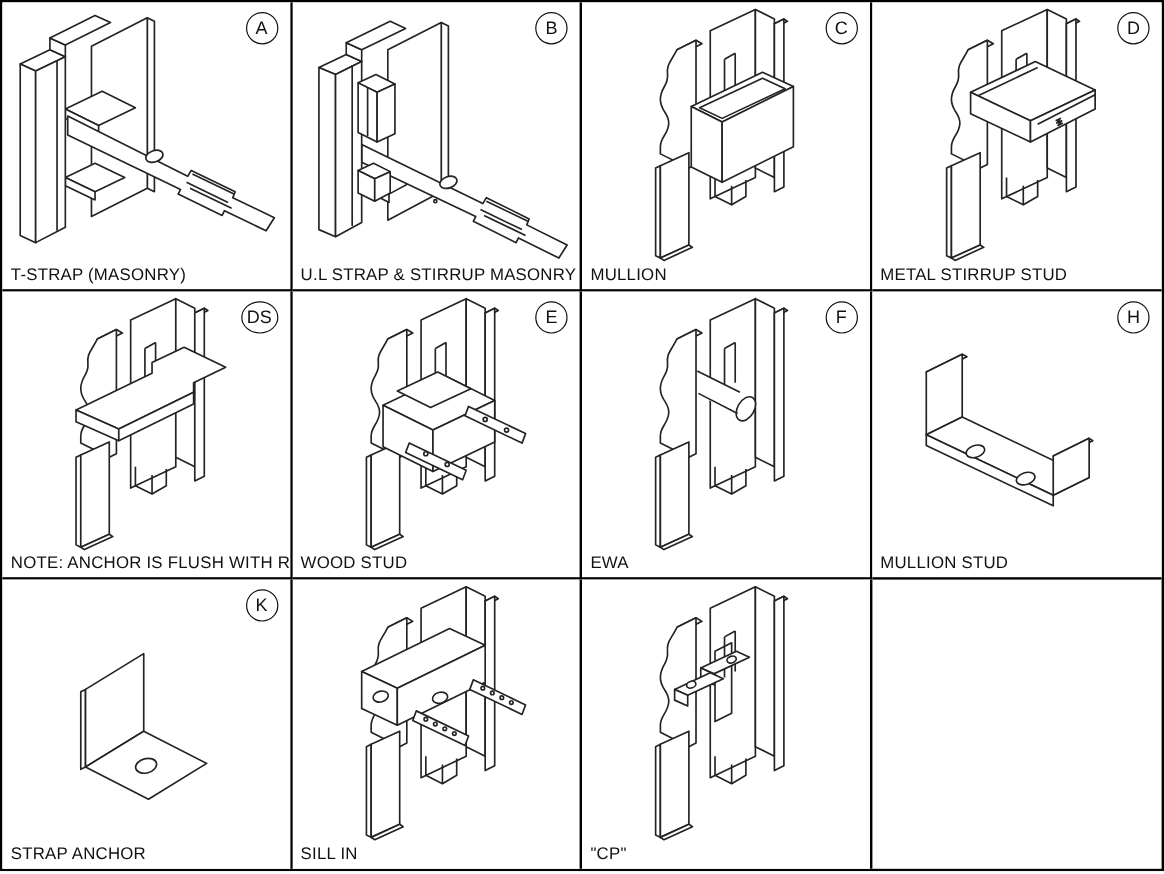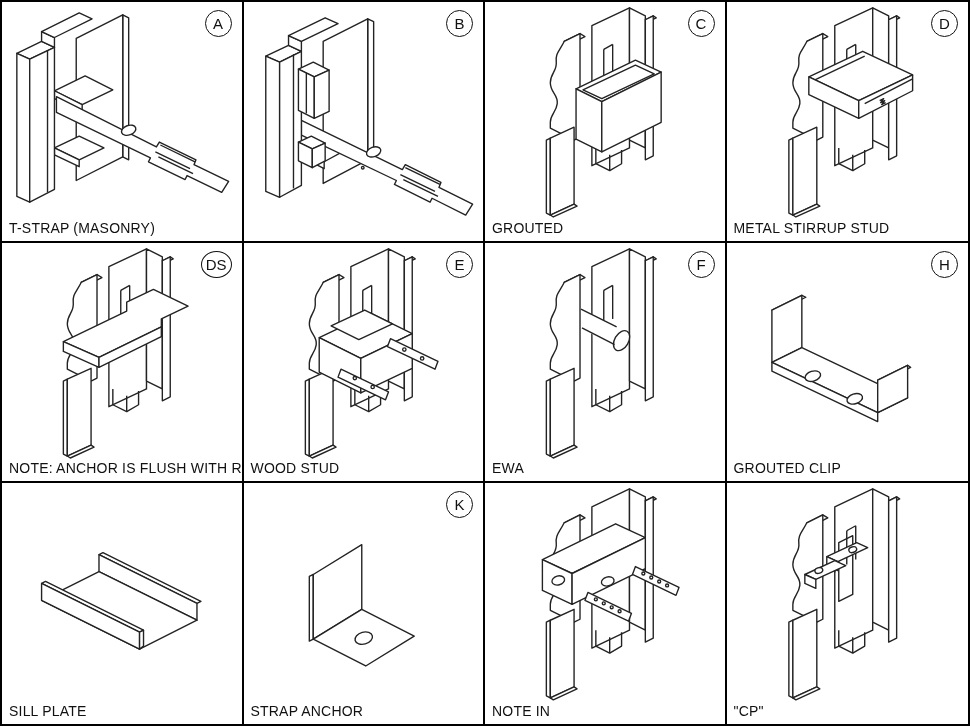--- a/index.html
+++ b/index.html
@@ -76,20 +76,21 @@
         <path d="M55,68 L71,76 L71,118 L55,110 Z" fill="#fff" stroke="#232323" stroke-width="1.4" stroke-linejoin="round"></path>
         <path d="M71,76 L86,69 L86,111 L71,118 Z" fill="#fff" stroke="#232323" stroke-width="1.4" stroke-linejoin="round"></path>
         <path d="M63,72 L63,113" fill="none" stroke="#232323" stroke-width="1.4" stroke-linejoin="round"></path>
         <path d="M55,142 L68,136 L82,143 L69,149 Z" fill="#fff" stroke="#232323" stroke-width="1.4" stroke-linejoin="round"></path>
         <path d="M55,142 L69,149 L69,168 L55,161 Z" fill="#fff" stroke="#232323" stroke-width="1.4" stroke-linejoin="round"></path>
         <path d="M69,149 L82,143 L82,161 L69,168 Z" fill="#fff" stroke="#232323" stroke-width="1.4" stroke-linejoin="round"></path>
       </svg>
     <div class="badge">
         <span>B</span>
       </div>
+    <div class="caption">U.L STRAP &amp; STIRRUP MASONRY</div>
   </div>
 
   <div class="cell">
     <svg class="fig" id="fig-2" viewBox="0 0 242 242" preserveAspectRatio="none">
         <path d="M108,24 L146,6 L146,148 L108,166 Z" fill="#fff" stroke="#232323" stroke-width="1.4" stroke-linejoin="round"></path>
         <path d="M146,6 L162,14 L162,148 L146,140 Z" fill="#fff" stroke="#232323" stroke-width="1.4" stroke-linejoin="round"></path>
         <path d="M162,18 L170,14 L173,16 L165,20 Z" fill="#fff" stroke="#232323" stroke-width="1.4" stroke-linejoin="round"></path>
         <path d="M162,18 L170,14 L170,156 L162,160 Z" fill="#fff" stroke="#232323" stroke-width="1.4" stroke-linejoin="round"></path>
         <path d="M120,48 L120,82" fill="none" stroke="#232323" stroke-width="1.4" stroke-linejoin="round"></path>
         <path d="M129,43 L129,77" fill="none" stroke="#232323" stroke-width="1.4" stroke-linejoin="round"></path>
@@ -102,21 +103,21 @@
         <path d="M66,138 L90,127 L90,205 L66,216 Z" fill="#fff" stroke="#232323" stroke-width="1.4" stroke-linejoin="round"></path>
         <path d="M66,216 L90,205 L93,207 L69,218 Z" fill="#fff" stroke="#232323" stroke-width="1.4" stroke-linejoin="round"></path>
         <path d="M92,88 L152,59 L178,71 L118,101 Z" fill="#fff" stroke="#232323" stroke-width="1.4" stroke-linejoin="round"></path>
         <path d="M99,89 L152,64 L171,73 L118,98 Z" fill="#fff" stroke="#232323" stroke-width="1.4" stroke-linejoin="round"></path>
         <path d="M92,88 L118,101 L118,152 L92,139 Z" fill="#fff" stroke="#232323" stroke-width="1.4" stroke-linejoin="round"></path>
         <path d="M118,101 L178,71 L178,122 L118,152 Z" fill="#fff" stroke="#232323" stroke-width="1.4" stroke-linejoin="round"></path>
       </svg>
     <div class="badge">
         <span>C</span>
       </div>
-    <div class="caption">GROUTED</div>
+    <div class="caption">MULLION</div>
   </div>
 
   <div class="cell">
     <svg class="fig" id="fig-3" viewBox="0 0 242 242" preserveAspectRatio="none">
         <path d="M108,24 L146,6 L146,148 L108,166 Z" fill="#fff" stroke="#232323" stroke-width="1.4" stroke-linejoin="round"></path>
         <path d="M146,6 L162,14 L162,148 L146,140 Z" fill="#fff" stroke="#232323" stroke-width="1.4" stroke-linejoin="round"></path>
         <path d="M162,18 L170,14 L173,16 L165,20 Z" fill="#fff" stroke="#232323" stroke-width="1.4" stroke-linejoin="round"></path>
         <path d="M162,18 L170,14 L170,156 L162,160 Z" fill="#fff" stroke="#232323" stroke-width="1.4" stroke-linejoin="round"></path>
         <path d="M120,48 L120,82" fill="none" stroke="#232323" stroke-width="1.4" stroke-linejoin="round"></path>
         <path d="M129,43 L129,77" fill="none" stroke="#232323" stroke-width="1.4" stroke-linejoin="round"></path>
@@ -234,35 +235,23 @@
         <path d="M45,121 L75,106 L181,157 L151,172 Z" fill="#fff" stroke="#232323" stroke-width="1.4" stroke-linejoin="round"></path>
         <path d="M45,121 L151,172 L151,181 L45,130 Z" fill="#fff" stroke="#232323" stroke-width="1.4" stroke-linejoin="round"></path>
         <path d="M151,139 L181,124 L184,126 L154,141 Z" fill="#fff" stroke="#232323" stroke-width="1.4" stroke-linejoin="round"></path>
         <path d="M151,139 L181,124 L181,157 L151,172 Z" fill="#fff" stroke="#232323" stroke-width="1.4" stroke-linejoin="round"></path>
         <ellipse cx="86" cy="135" rx="8" ry="5" transform="rotate(-18 86 135)" fill="#fff" stroke="#232323" stroke-width="1.4" stroke-linejoin="round"></ellipse>
         <ellipse cx="128" cy="158" rx="8" ry="5" transform="rotate(-18 128 158)" fill="#fff" stroke="#232323" stroke-width="1.4" stroke-linejoin="round"></ellipse>
       </svg>
     <div class="badge">
         <span>H</span>
       </div>
-    <div class="caption">GROUTED CLIP</div>
-  </div>
-
-  <div class="cell">
-    <svg class="fig" id="fig-8" viewBox="0 0 242 242" preserveAspectRatio="none">
-        <path d="M98,72 L102,70 L201,119 L197,121 Z" fill="#fff" stroke="#232323" stroke-width="1.4" stroke-linejoin="round"></path>
-        <path d="M98,72 L197,121 L197,138 L98,89 Z" fill="#fff" stroke="#232323" stroke-width="1.4" stroke-linejoin="round"></path>
-        <path d="M40,118 L98,89 L197,138 L139,167 Z" fill="#fff" stroke="#232323" stroke-width="1.4" stroke-linejoin="round"></path>
-        <path d="M40,101 L44,99 L143,148 L139,150 Z" fill="#fff" stroke="#232323" stroke-width="1.4" stroke-linejoin="round"></path>
-        <path d="M40,101 L139,150 L139,167 L40,118 Z" fill="#fff" stroke="#232323" stroke-width="1.4" stroke-linejoin="round"></path>
-        <path d="M139,150 L143,148 L143,164 L139,167 Z" fill="#fff" stroke="#232323" stroke-width="1.4" stroke-linejoin="round"></path>
-      </svg>
-
-    <div class="caption">SILL PLATE</div>
-  </div>
+    <div class="caption">MULLION STUD</div>
+  </div>
+
 
   <div class="cell">
     <svg class="fig" id="fig-9" viewBox="0 0 242 242" preserveAspectRatio="none">
         <path d="M66,94 L70,92 L70,157 L66,159 Z" fill="#fff" stroke="#232323" stroke-width="1.4" stroke-linejoin="round"></path>
         <path d="M70,92 L119,62 L119,127 L70,157 Z" fill="#fff" stroke="#232323" stroke-width="1.4" stroke-linejoin="round"></path>
         <path d="M70,157 L119,127 L172,154 L123,184 Z" fill="#fff" stroke="#232323" stroke-width="1.4" stroke-linejoin="round"></path>
         <ellipse cx="121" cy="156" rx="9" ry="6" transform="rotate(-15 121 156)" fill="#fff" stroke="#232323" stroke-width="1.4" stroke-linejoin="round"></ellipse>
       </svg>
     <div class="badge">
         <span>K</span>
@@ -296,21 +285,21 @@
         <circle cx="168" cy="95" r="1.5" fill="#fff" stroke="#232323" stroke-width="1.4" stroke-linejoin="round"></circle>
         <circle cx="176" cy="99" r="1.5" fill="#fff" stroke="#232323" stroke-width="1.4" stroke-linejoin="round"></circle>
         <circle cx="184" cy="103" r="1.5" fill="#fff" stroke="#232323" stroke-width="1.4" stroke-linejoin="round"></circle>
         <path d="M104,110 L148,131 L145,139 L101,118 Z" fill="#fff" stroke="#232323" stroke-width="1.4" stroke-linejoin="round"></path>
         <circle cx="112" cy="117" r="1.5" fill="#fff" stroke="#232323" stroke-width="1.4" stroke-linejoin="round"></circle>
         <circle cx="120" cy="121" r="1.5" fill="#fff" stroke="#232323" stroke-width="1.4" stroke-linejoin="round"></circle>
         <circle cx="128" cy="125" r="1.5" fill="#fff" stroke="#232323" stroke-width="1.4" stroke-linejoin="round"></circle>
         <circle cx="136" cy="129" r="1.5" fill="#fff" stroke="#232323" stroke-width="1.4" stroke-linejoin="round"></circle>
       </svg>
 
-    <div class="caption">NOTE IN</div>
+    <div class="caption">SILL IN</div>
   </div>
 
   <div class="cell">
     <svg class="fig" id="fig-11" viewBox="0 0 242 242" preserveAspectRatio="none">
         <path d="M108,24 L146,6 L146,148 L108,166 Z" fill="#fff" stroke="#232323" stroke-width="1.4" stroke-linejoin="round"></path>
         <path d="M146,6 L162,14 L162,148 L146,140 Z" fill="#fff" stroke="#232323" stroke-width="1.4" stroke-linejoin="round"></path>
         <path d="M162,18 L170,14 L173,16 L165,20 Z" fill="#fff" stroke="#232323" stroke-width="1.4" stroke-linejoin="round"></path>
         <path d="M162,18 L170,14 L170,156 L162,160 Z" fill="#fff" stroke="#232323" stroke-width="1.4" stroke-linejoin="round"></path>
         <path d="M120,48 L120,82" fill="none" stroke="#232323" stroke-width="1.4" stroke-linejoin="round"></path>
         <path d="M129,43 L129,77" fill="none" stroke="#232323" stroke-width="1.4" stroke-linejoin="round"></path>

